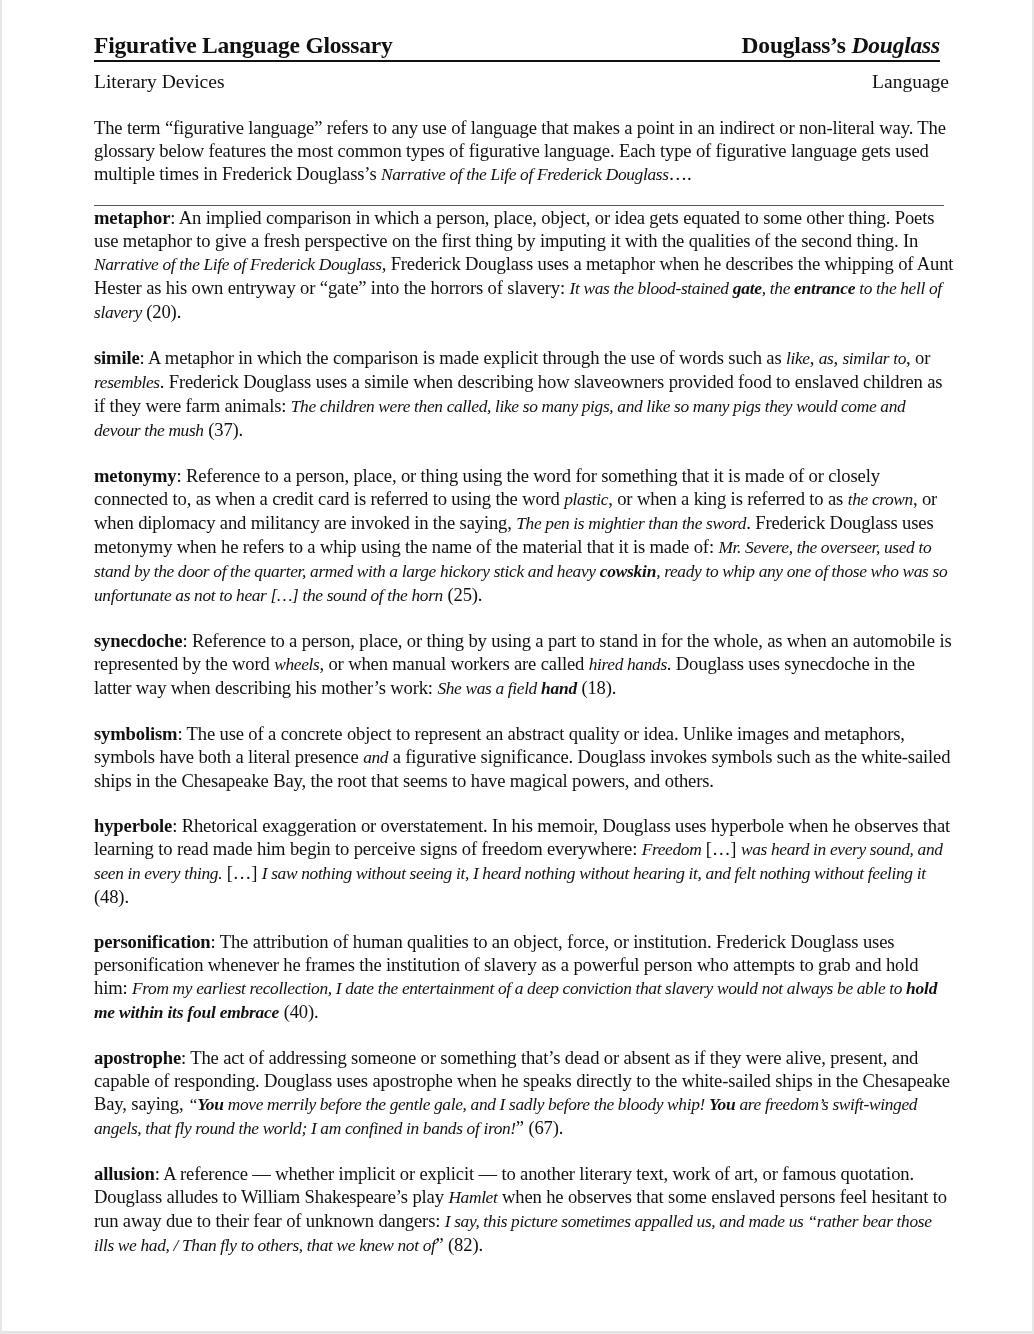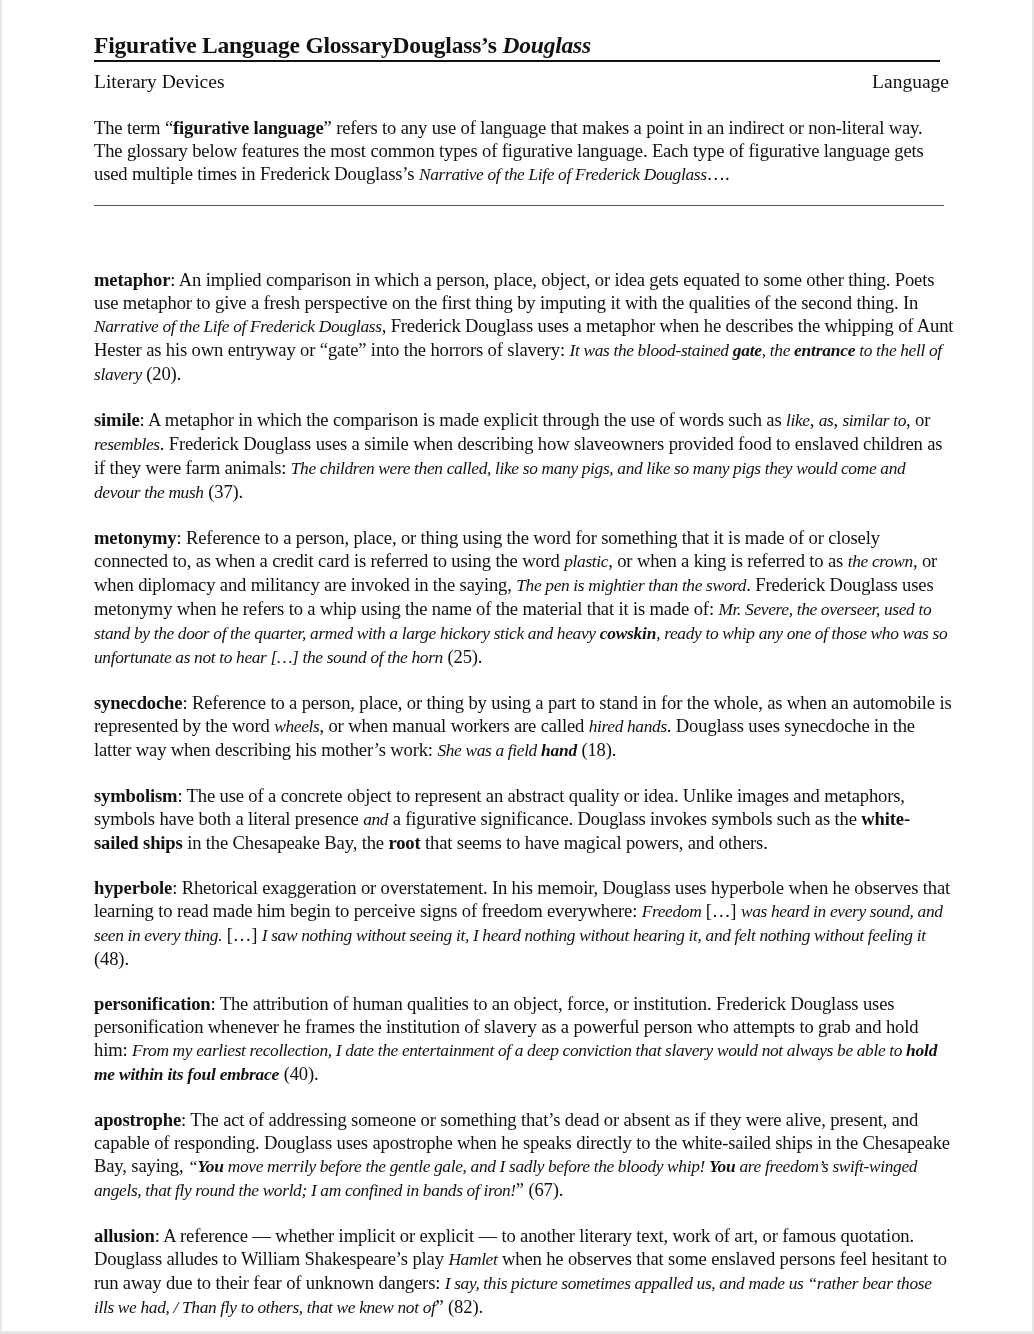--- a/index.html
+++ b/index.html
@@ -25,21 +25,21 @@
       border-bottom: 3px solid #e6e6e6;
     }
     .content {
       position: absolute;
       left: 92px;
       top: 30px;
       width: 860px;
     }
     .header-row {
       display: flex;
-      justify-content: flex-start;
+      justify-content: space-between;
       align-items: flex-end;
       width: 846px;
       border-bottom: 2px solid #111;
       height: 30px;
       line-height: 30px;
     }
     .header-title,
     .header-right {
       font-weight: bold;
       font-size: 23.5px;
@@ -60,33 +60,32 @@
       line-height: 23px;
       letter-spacing: -0.15px;
     }
     .divider {
       margin-top: 14px;
       width: 850px;
       border-top: 1.5px solid #555;
       height: 0;
     }
     .glossary {
-      margin-top: 62px;
     }
     .entry {
       font-size: 18.6px;
       line-height: 23px;
       letter-spacing: -0.15px;
       margin: 0 0 22px 0;
       white-space: normal;
     }
     .entry .term { font-weight: bold; }
     .seg-i { font-style: italic; font-size: 17.4px; letter-spacing: -0.35px; }
     .seg-bi { font-style: italic; font-weight: bold; font-size: 17.4px; letter-spacing: -0.2px; }
-    .seg-b { font-weight: bold; text-align: right; }
+    .seg-b { font-weight: normal; text-align: right; }
     .intro .seg-i { font-size: 17.4px; }
   </style>
 </head>
 <body>
 
 <div class="page">
   <div class="content">
 
     <div class="header-row">
       <span class="header-title">Figurative Language Glossary</span>

